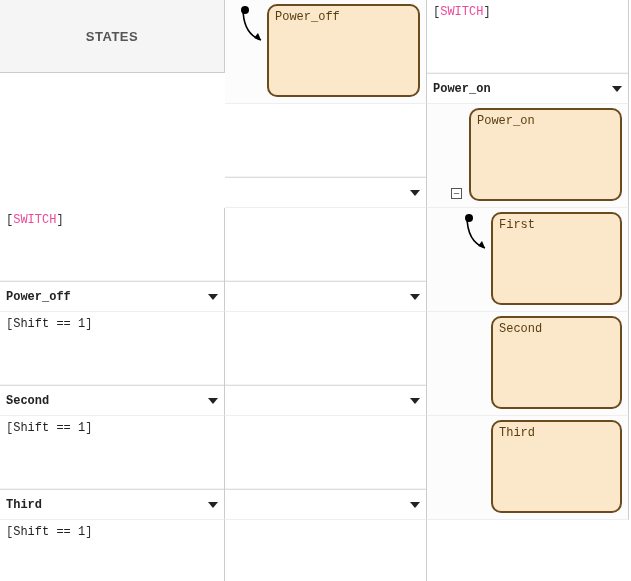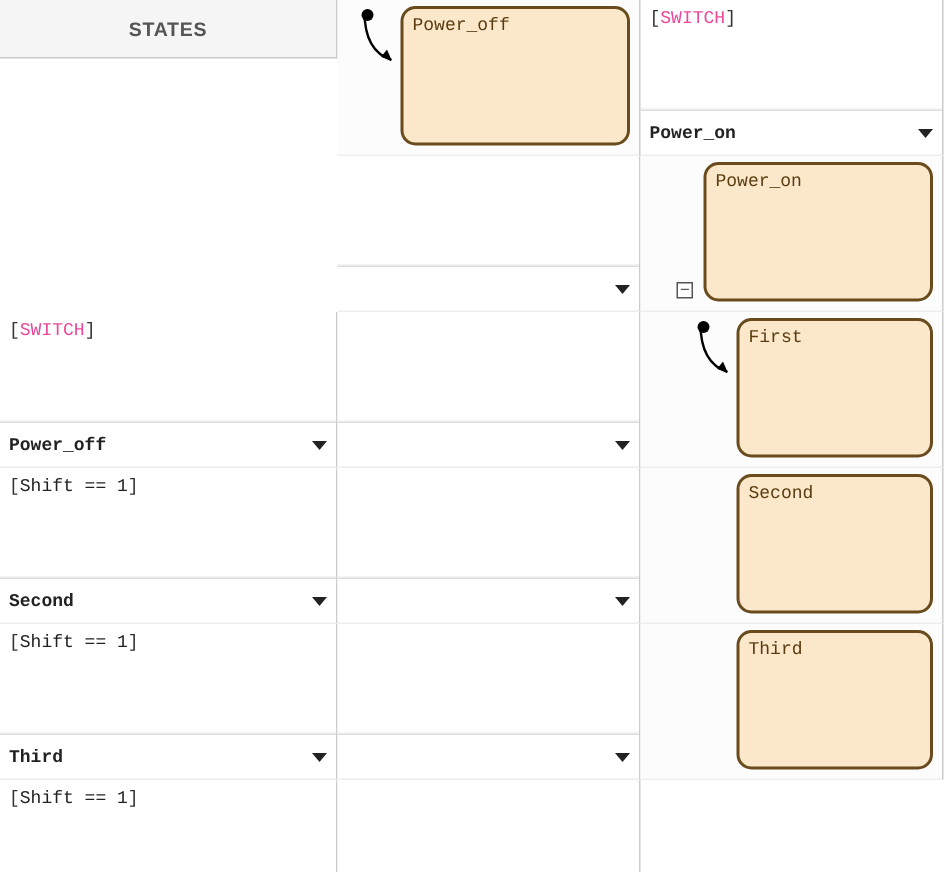--- a/index.html
+++ b/index.html
@@ -20,21 +20,21 @@
     background: #f5f5f5;
     border-right: 1px solid #ccc;
     border-bottom: 1px solid #ccc;
     display: flex;
     align-items: center;
     justify-content: center;
     font-weight: 600;
     color: #555;
     letter-spacing: .5px;
   }
-  .hdr.states { grid-row: 1 / span 2; height: 39px; }
+  .hdr.states { grid-row: 1 / span 2; height: 73px; }
   .hdr.trans { height: 28px; grid-column: 2 / span 2; }
   .hdr.if, .hdr.elseif { height: 28px; }
   .hdr.elseif .count { color: #888; font-weight: 400; margin-left:2px;}
   
   .state-cell {
     position: relative;
     border-right: 1px solid #ccc;
     border-bottom: 1px solid #eee;
     background: #fcfcfc;
   }

